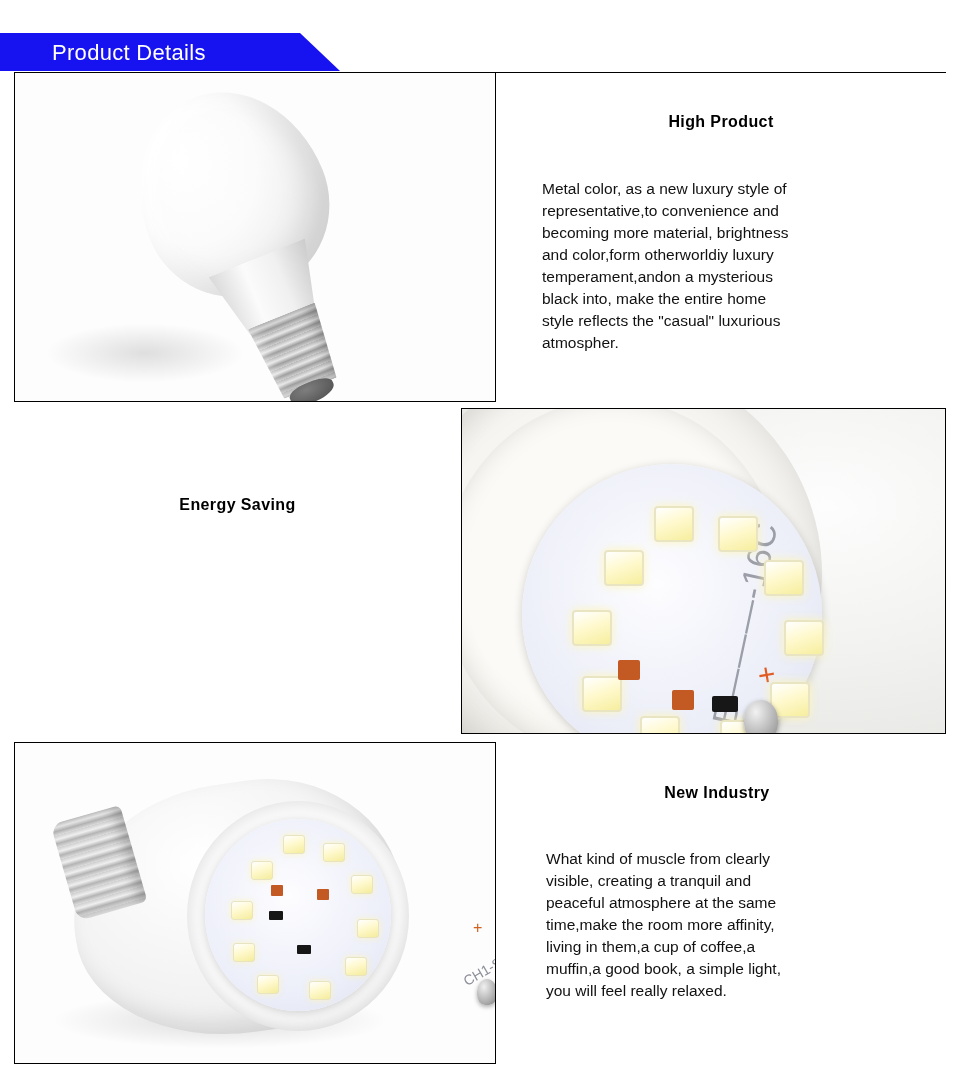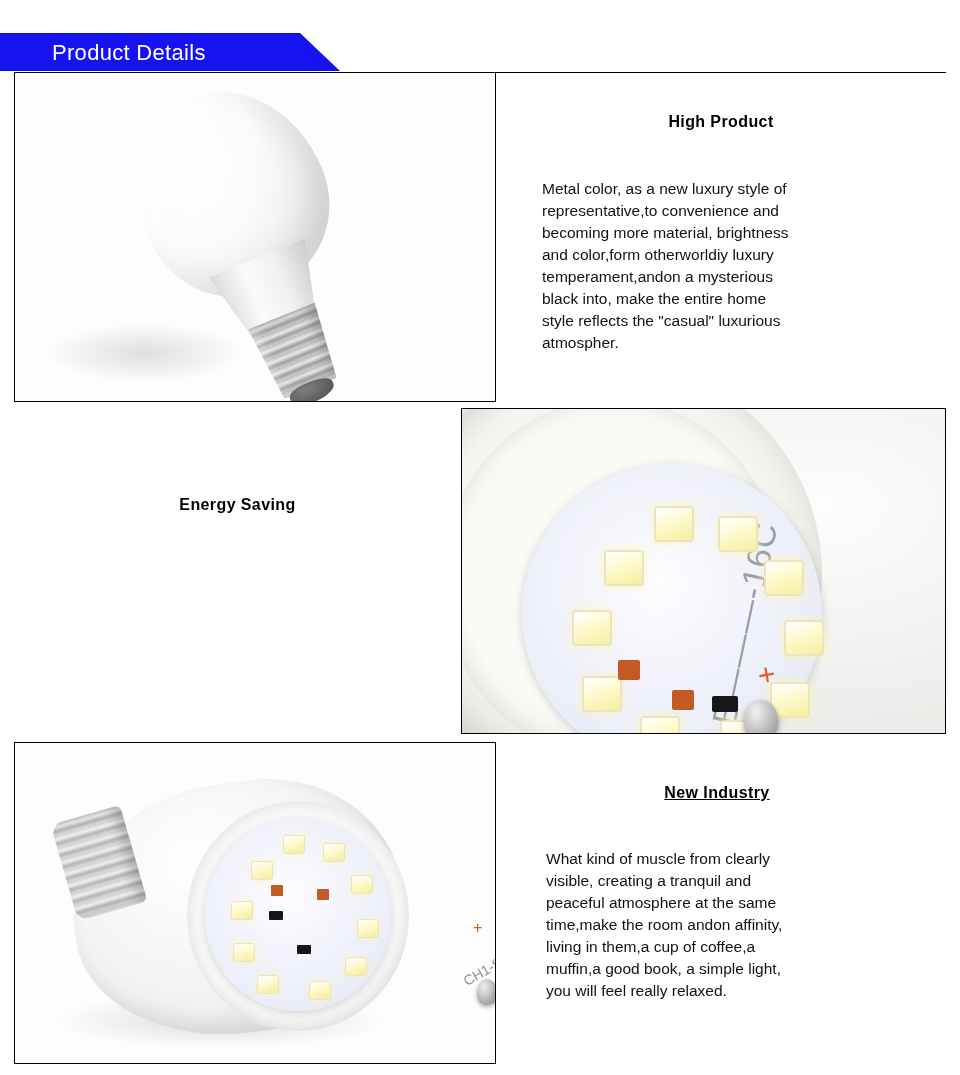--- a/index.html
+++ b/index.html
@@ -112,21 +112,21 @@
     white-space: pre-line;
   }
 
   
   .t1-head { position: absolute; left: 0; right: 0; top: 40px; }
   .t1-body { position: absolute; left: 46px; top: 105px; width: 380px; }
 
   .t2-head { position: absolute; left: 0; right: 0; top: 50px; margin-top: 44px; }
   .t2-body { position: absolute; left: 44px; top: 116px; width: 390px; }
 
-  .t3-head { position: absolute; left: 0; right: 8px; top: 42px; text-decoration: underline; }
+  .t3-head { position: absolute; left: 0; right: 8px; top: 42px; }
   .t3-body { position: absolute; left: 50px; top: 106px; width: 372px; }
 
   
   .photo { position: absolute; inset: 0; background: #fdfdfd; }
 
   .bulb1-wrap {
     position: absolute;
     left: 55px;
     top: 10px;
     width: 340px;
@@ -440,17 +440,17 @@
       <div class="b3-post"></div>
     </div>
   </div>
 </div>
 
 <div class="panel panel-txt-3">
   <div class="block-head t3-head">New Industry</div>
   <div class="block-body t3-body">What kind of muscle from clearly
 visible, creating a tranquil and
 peaceful atmosphere at the same
-time,make the room andon affinity,
+time,make the room more affinity,
 living in them,a cup of coffee,a
 muffin,a good book, a simple light,
 you will feel really relaxed.</div>
 </div>
 
 </body></html>

